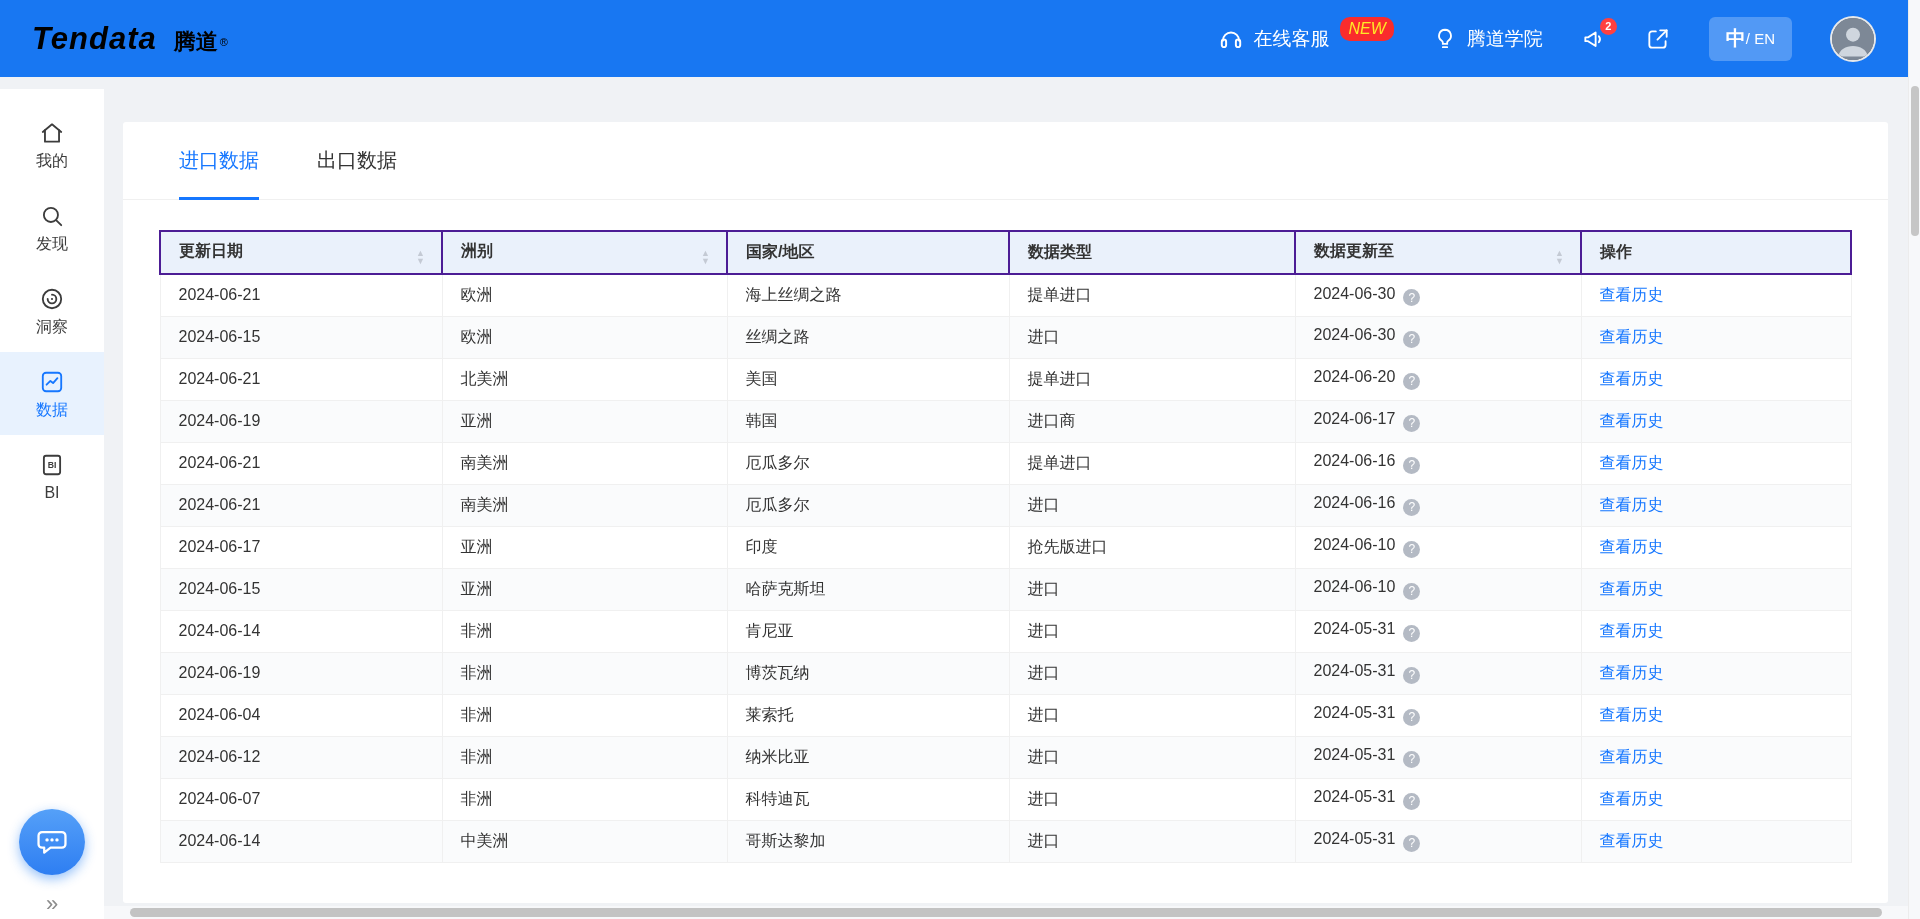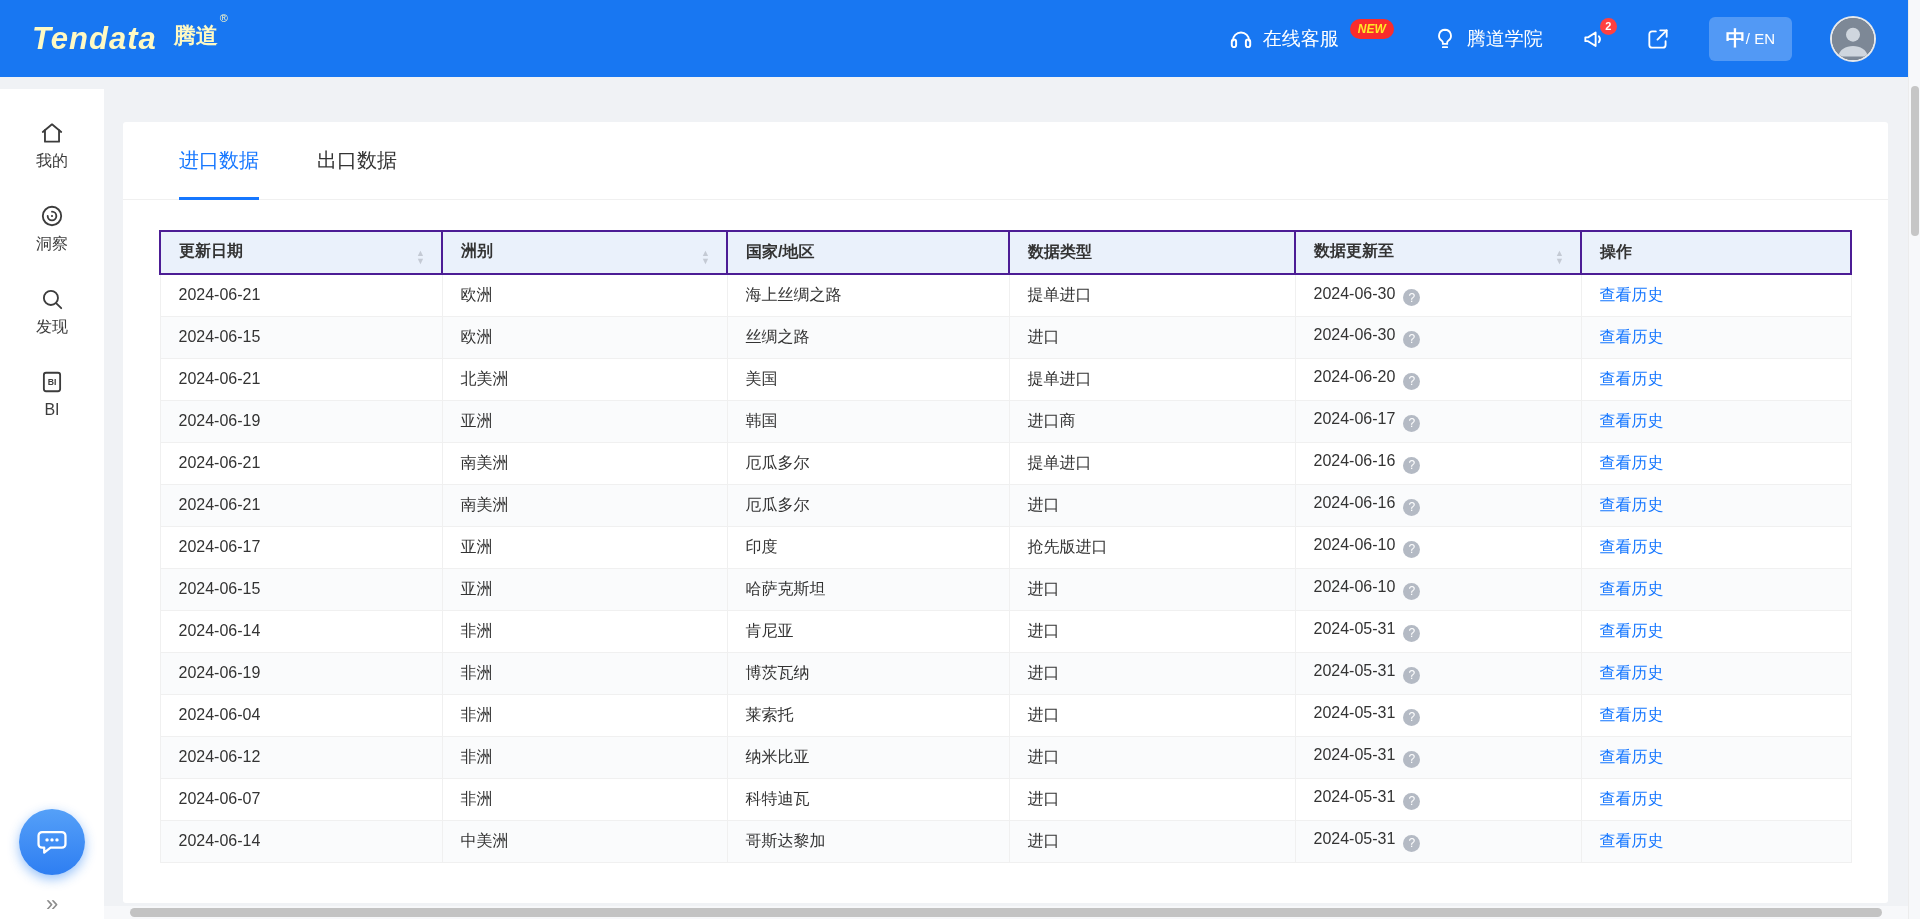--- a/index.html
+++ b/index.html
@@ -10,28 +10,28 @@
   --new-badge-bg:#fa2c2c;
   --new-badge-text:#ffe927;
 }
 *{box-sizing:border-box;margin:0;padding:0}
 html,body{width:1920px;height:919px;overflow:hidden}
 body{font-family:"Liberation Sans","DejaVu Sans",sans-serif;background:#f0f2f5;color:#333;position:relative}
 
 
 .top-header{position:absolute;top:0;left:0;width:1920px;height:77px;background:var(--header-blue);
   display:flex;align-items:center;justify-content:space-between;padding:0 44px 0 32px;z-index:5}
-.logo{display:flex;align-items:flex-start;color:#fef9c3;cursor:default}
+.logo{display:flex;align-items:flex-end;color:#000000;cursor:default}
 .logo-en{font-size:31px;font-weight:800;font-style:italic;letter-spacing:1px}
 .logo-cn{font-size:22px;font-weight:600;margin-left:17px}
 .logo-reg{font-size:11px;position:relative;top:-9px;margin-left:2px}
 .header-right{display:flex;align-items:center;gap:38px;color:#fff}
 .header-item{display:flex;align-items:center;gap:9px;font-size:19px;cursor:pointer;position:relative;white-space:nowrap}
 .hicon{width:26px;height:26px;display:block}
-.new-badge{background:var(--new-badge-bg);color:var(--new-badge-text);font-size:12px;font-weight:700;font-style:italic;
+.new-badge{background:var(--new-badge-bg);color:var(--new-badge-text);font-size:16px;font-weight:400;font-style:italic;
   padding:3px 8px;border-radius:10px;position:relative;top:-10px;margin-left:2px}
 .icon-btn{position:relative;cursor:pointer;display:flex}
 .notif-badge{position:absolute;top:-8px;right:-10px;min-width:17px;height:17px;border-radius:9px;background:#ff4040;
   color:#fff;font-size:11px;font-weight:700;display:flex;align-items:center;justify-content:center;padding:0 4px}
 .lang-btn{background:rgba(255,255,255,.25);border:none;color:#fff;border-radius:6px;height:44px;padding:0 17px;
   cursor:pointer;display:flex;align-items:center;font-family:inherit}
 .lang-zh{font-size:20px;font-weight:700}
 .lang-rest{font-size:15px;margin-left:0}
 .avatar{width:46px;height:46px;border-radius:50%;overflow:hidden;background:#5f6b7a;border:2px solid rgba(255,255,255,.85);cursor:pointer;flex:none}
 .avatar svg{width:100%;height:100%;display:block}
@@ -142,35 +142,44 @@
           <svg viewBox="0 0 24 24" fill="none" stroke="currentColor" stroke-width="1.7" stroke-linecap="round" stroke-linejoin="round">
             <path d="M3.5 11L12 4l8.5 7"></path>
             <path d="M5.5 9.5V20h13V9.5"></path>
           </svg>
         </span>
     <span class="side-label">我的</span>
   </div>
       <div class="side-item">
     <span class="side-icon">
           <svg viewBox="0 0 24 24" fill="none" stroke="currentColor" stroke-width="1.7" stroke-linecap="round">
+            <circle cx="11" cy="11" r="6.5"></circle>
+            <line x1="16" y1="16" x2="20.5" y2="20.5"></line>
+          </svg>
+        </span>
+    <span class="side-label">发现</span>
+  </div>
+      <div class="side-item">
+    <span class="side-icon">
+          <svg viewBox="0 0 24 24" fill="none" stroke="currentColor" stroke-width="1.7" stroke-linecap="round">
             <circle cx="12" cy="12" r="8.5"></circle>
             <path d="M12 8a4 4 0 1 1-4 4"></path>
             <circle cx="12" cy="12" r="1" fill="currentColor" stroke="none"></circle>
           </svg>
         </span>
     <span class="side-label">洞察</span>
   </div>
-      <div class="side-item">
-    <span class="side-icon">
-          <svg viewBox="0 0 24 24" fill="none" stroke="currentColor" stroke-width="1.7" stroke-linecap="round">
-            <circle cx="11" cy="11" r="6.5"></circle>
-            <line x1="16" y1="16" x2="20.5" y2="20.5"></line>
-          </svg>
-        </span>
-    <span class="side-label">发现</span>
+      <div class="side-item active">
+    <span class="side-icon">
+          <svg viewBox="0 0 24 24" fill="none" stroke="currentColor" stroke-width="1.7" stroke-linecap="round" stroke-linejoin="round">
+            <rect x="3.5" y="3.5" width="17" height="17" rx="3"></rect>
+            <polyline points="7,14.5 10.5,11 13,13 17,8.5"></polyline>
+          </svg>
+        </span>
+    <span class="side-label">数据</span>
   </div>
       <div class="side-item">
     <span class="side-icon">
           <svg viewBox="0 0 24 24" fill="none" stroke="currentColor" stroke-width="1.7" stroke-linecap="round">
             <rect x="4.5" y="3.5" width="15" height="17" rx="2"></rect>
             <text x="12" y="14.5" text-anchor="middle" font-size="8" font-weight="bold" fill="currentColor" stroke="none">BI</text>
           </svg>
         </span>
     <span class="side-label">BI</span>
   </div>

